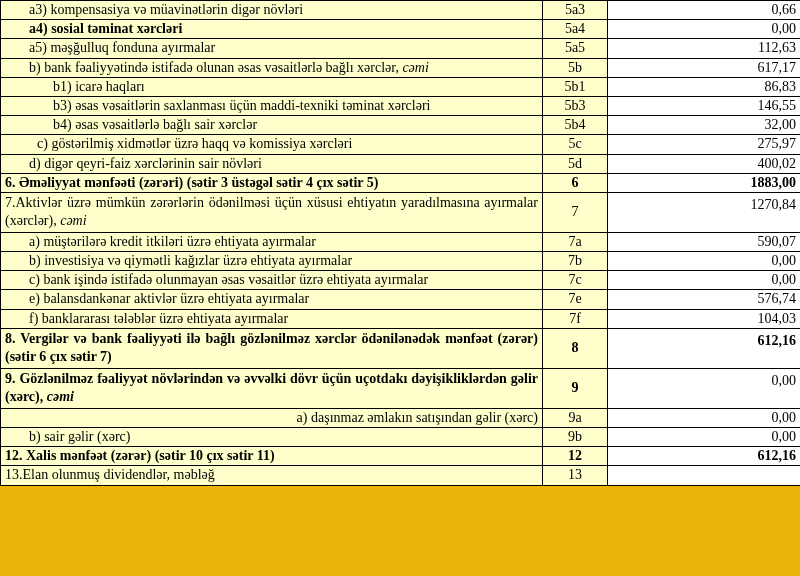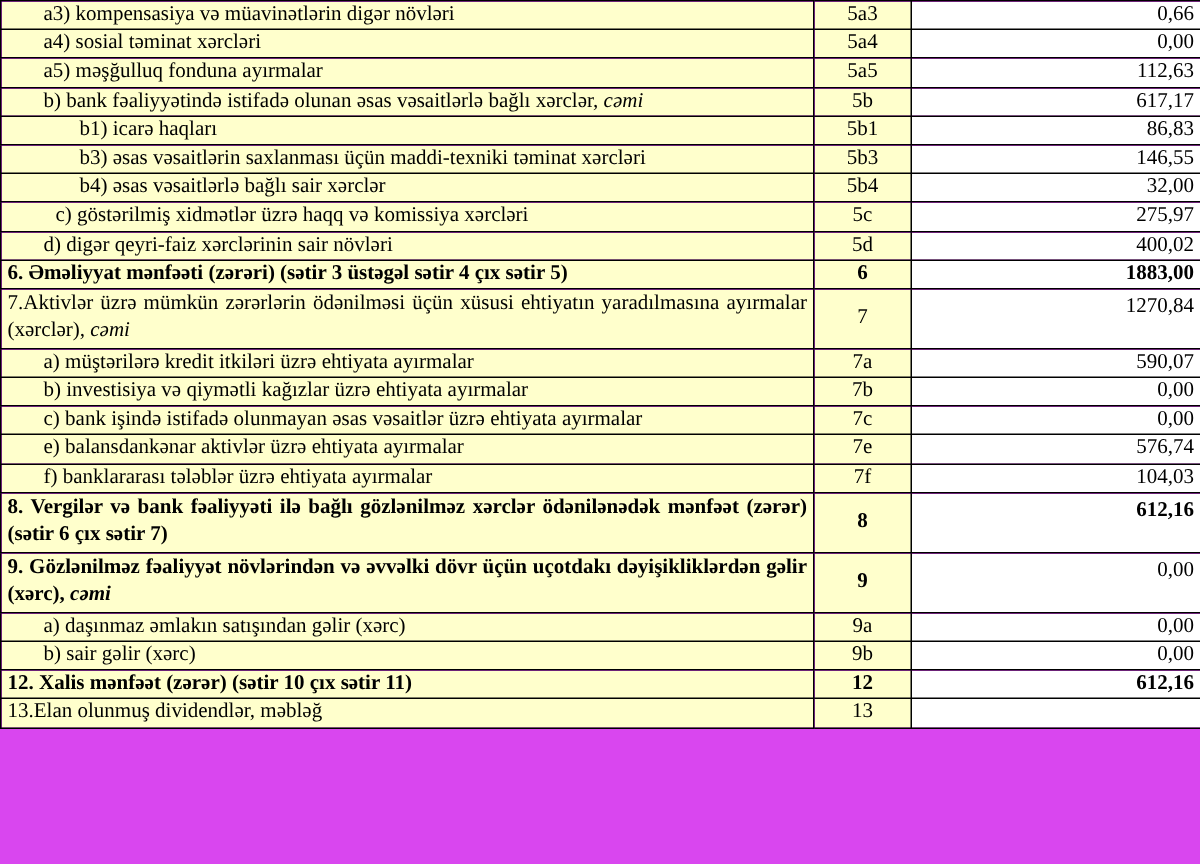--- a/index.html
+++ b/index.html
@@ -1,21 +1,21 @@
 <!DOCTYPE html>
 <html><head>
 <meta charset="utf-8">
 <style>
   * { box-sizing: border-box; }
   html, body { margin: 0; padding: 0; background: #ffffff; }
   .page {
     width: 800px;
     height: 576px;
     overflow: hidden;
-    background: #d946ef;
+    background: #eab308;
   }
   table.fin {
     border-collapse: collapse;
     width: 800px;
     table-layout: fixed;
     font-family: "Liberation Serif", serif;
     font-size: 14px;
     color: #000000;
   }
   table.fin td {
@@ -46,21 +46,21 @@
       <col style="width:65px">
       <col style="width:193px">
     </colgroup>
     <tbody>
         <tr>
           <td class="c-label" style="padding-left: 28px;"><span>a3) kompensasiya və müavinətlərin digər növləri</span></td>
           <td class="c-code">5a3</td>
           <td class="c-value">0,66</td>
         </tr>
         <tr>
-          <td class="c-label" style="padding-left: 28px;"><span>a4) sosial təminat xərcləri</span></td>
+          <td class="c-label" style="padding-left: 28px; font-weight: bold;"><span>a4) sosial təminat xərcləri</span></td>
           <td class="c-code">5a4</td>
           <td class="c-value">0,00</td>
         </tr>
         <tr>
           <td class="c-label" style="padding-left: 28px;"><span>a5) məşğulluq fonduna ayırmalar</span></td>
           <td class="c-code">5a5</td>
           <td class="c-value">112,63</td>
         </tr>
         <tr>
           <td class="c-label" style="padding-left: 28px;"><span>b) bank fəaliyyətində istifadə olunan əsas vəsaitlərlə bağlı xərclər, </span><span class="it">cəmi</span></td>
@@ -131,21 +131,21 @@
           <td class="c-label b" style="padding-left: 4px;"><span>8. Vergilər və bank fəaliyyəti ilə bağlı gözlənilməz xərclər ödənilənədək mənfəət (zərər) (sətir 6 çıx sətir 7)</span></td>
           <td class="c-code b">8</td>
           <td class="c-value b">612,16</td>
         </tr>
         <tr class="tall">
           <td class="c-label b" style="padding-left: 4px;"><span>9. Gözlənilməz fəaliyyət növlərindən və əvvəlki dövr üçün uçotdakı dəyişikliklərdən gəlir (xərc), </span><span class="it">cəmi</span></td>
           <td class="c-code b">9</td>
           <td class="c-value">0,00</td>
         </tr>
         <tr>
-          <td class="c-label" style="padding-left: 28px;"><span>a) daşınmaz əmlakın satışından gəlir (xərc)</span></td>
+          <td class="c-label" style="padding-left: 28px; text-align: right;"><span>a) daşınmaz əmlakın satışından gəlir (xərc)</span></td>
           <td class="c-code">9a</td>
           <td class="c-value">0,00</td>
         </tr>
         <tr>
           <td class="c-label" style="padding-left: 28px;"><span>b) sair gəlir (xərc)</span></td>
           <td class="c-code">9b</td>
           <td class="c-value">0,00</td>
         </tr>
         <tr>
           <td class="c-label b" style="padding-left: 4px;"><span>12. Xalis mənfəət (zərər) (sətir 10 çıx sətir 11)</span></td>

